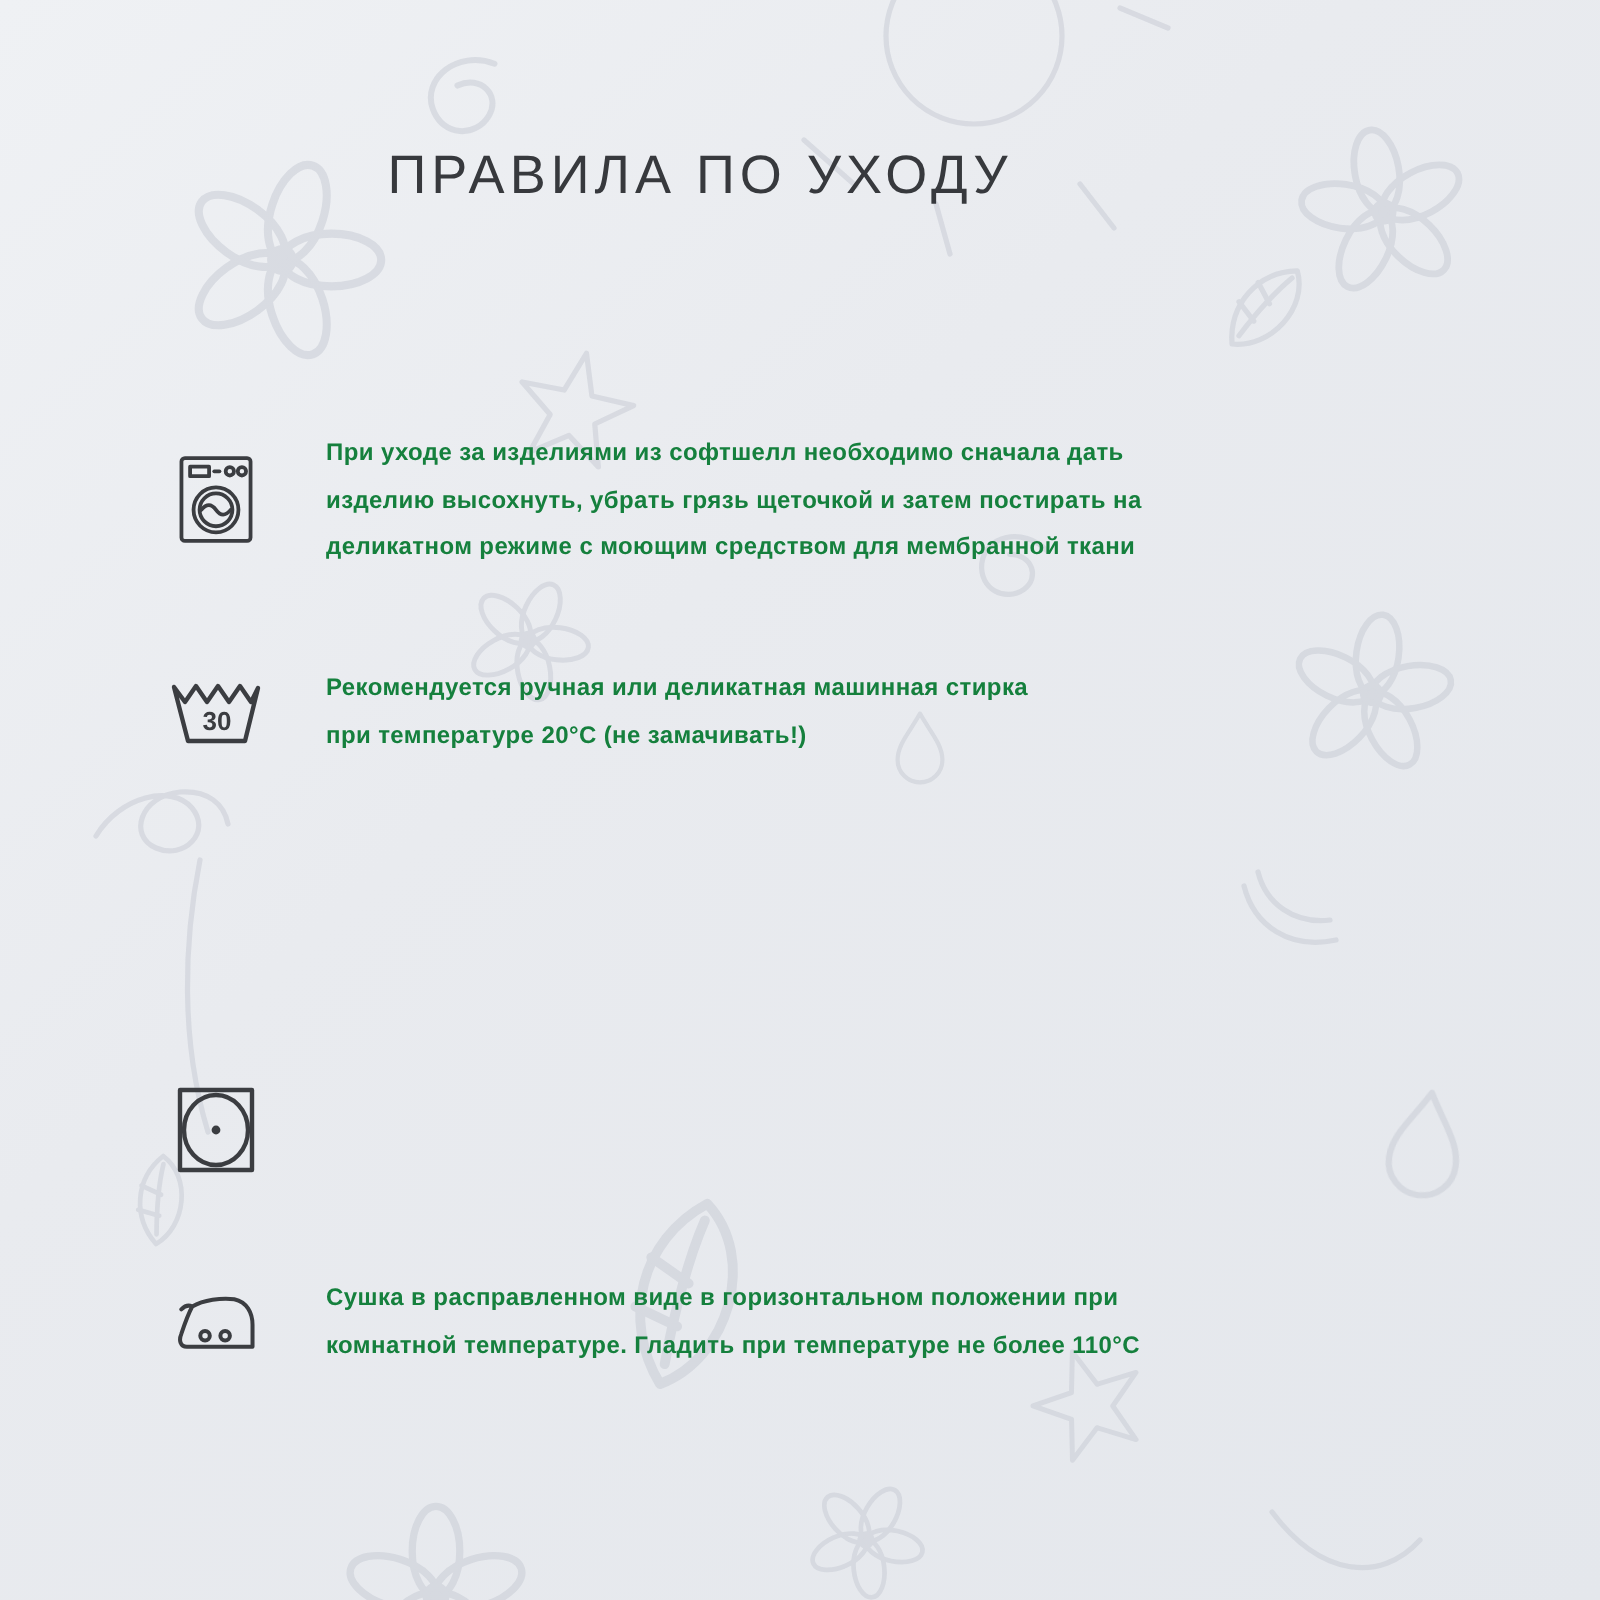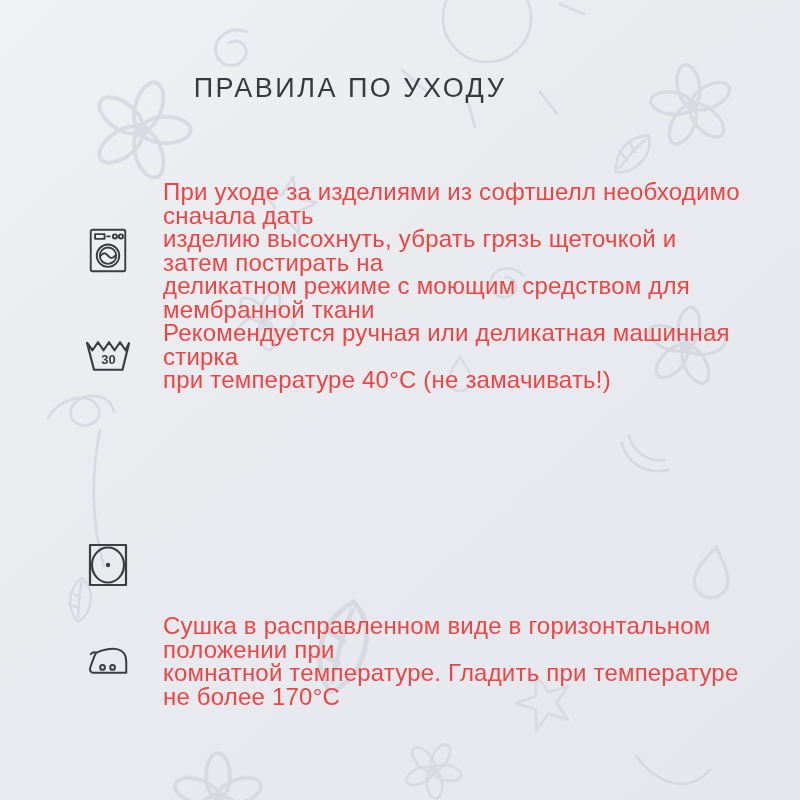--- a/index.html
+++ b/index.html
@@ -16,22 +16,22 @@
     margin:0;text-align:center;font-size:27px;font-weight:500;
     letter-spacing:2.5px;color:#37393d;
   }
   .row{
     position:absolute;left:84px;width:660px;transform:translateY(-50%);
     display:flex;align-items:center;gap:31px;
   }
   .icon-cell{width:48px;flex:0 0 48px;display:flex;justify-content:center;}
   .icon-cell svg{stroke:#3b3d41;fill:none;stroke-width:2.2;stroke-linecap:round;stroke-linejoin:round;}
   .item-text{
-    margin:0;font-size:24px;line-height:23.5px;color:#ef4444;
-    font-weight:400;letter-spacing:.2px;white-space:pre-line;
+    margin:0;font-size:12px;line-height:23.5px;color:#15803d;
+    font-weight:700;letter-spacing:.2px;white-space:pre-line;
   }
   .tub-label{font-family:"Liberation Sans",sans-serif;font-size:13px;font-weight:700;fill:#3b3d41;stroke:none;}
 </style>
 </head>
 <body>
 
 <main class="card">
 
   <svg class="doodles" width="800" height="800" viewBox="0 0 800 800">
     <defs>
@@ -117,21 +117,21 @@
   </section>
 
   <section class="row" style="top:356px">
     <span class="icon-cell">
       <svg width="46" height="32" viewBox="0 0 46 32">
         <path d="M2 3 L7.5 10.5 L13 2.5 L18.5 10.5 L24 2.5 L29.5 10.5 L35 2.5 L40.5 10.5 L44 3.5 L37.5 30 L9 30 Z"></path>
         <text class="tub-label" x="23.5" y="24.5" text-anchor="middle">30</text>
       </svg>
     </span>
     <p class="item-text">Рекомендуется ручная или деликатная машинная стирка
-при температуре 40°С (не замачивать!)</p>
+при температуре 20°С (не замачивать!)</p>
   </section>
 
 
   <section class="row" style="top:565px">
     <span class="icon-cell">
       <svg width="40" height="44" viewBox="0 0 40 44">
         <rect x="2" y="2" width="36" height="40"></rect>
         <ellipse cx="20" cy="22" rx="16" ry="17.5"></ellipse>
         <circle cx="20" cy="22" r="2.2" fill="#3b3d41" stroke="none"></circle>
       </svg>
@@ -140,16 +140,16 @@
 
   <section class="row" style="top:661px">
     <span class="icon-cell">
       <svg width="42" height="32" viewBox="0 0 46 34">
         <path d="M4 9.5 C6 7.5 8 7 10 8 C16 4.5 26 3 33 4 C40 5.5 43 11.5 43 18 L43 30 L7 30 C3.5 30 2.5 26.5 4 23 C5.5 18.5 7.5 12.5 10 8"></path>
         <circle cx="17" cy="24" r="2.6"></circle>
         <circle cx="28" cy="24" r="2.6"></circle>
       </svg>
     </span>
     <p class="item-text">Сушка в расправленном виде в горизонтальном положении при
-комнатной температуре. Гладить при температуре не более 170°С</p>
+комнатной температуре. Гладить при температуре не более 110°С</p>
   </section>
 
 </main>
 
 </body></html>

